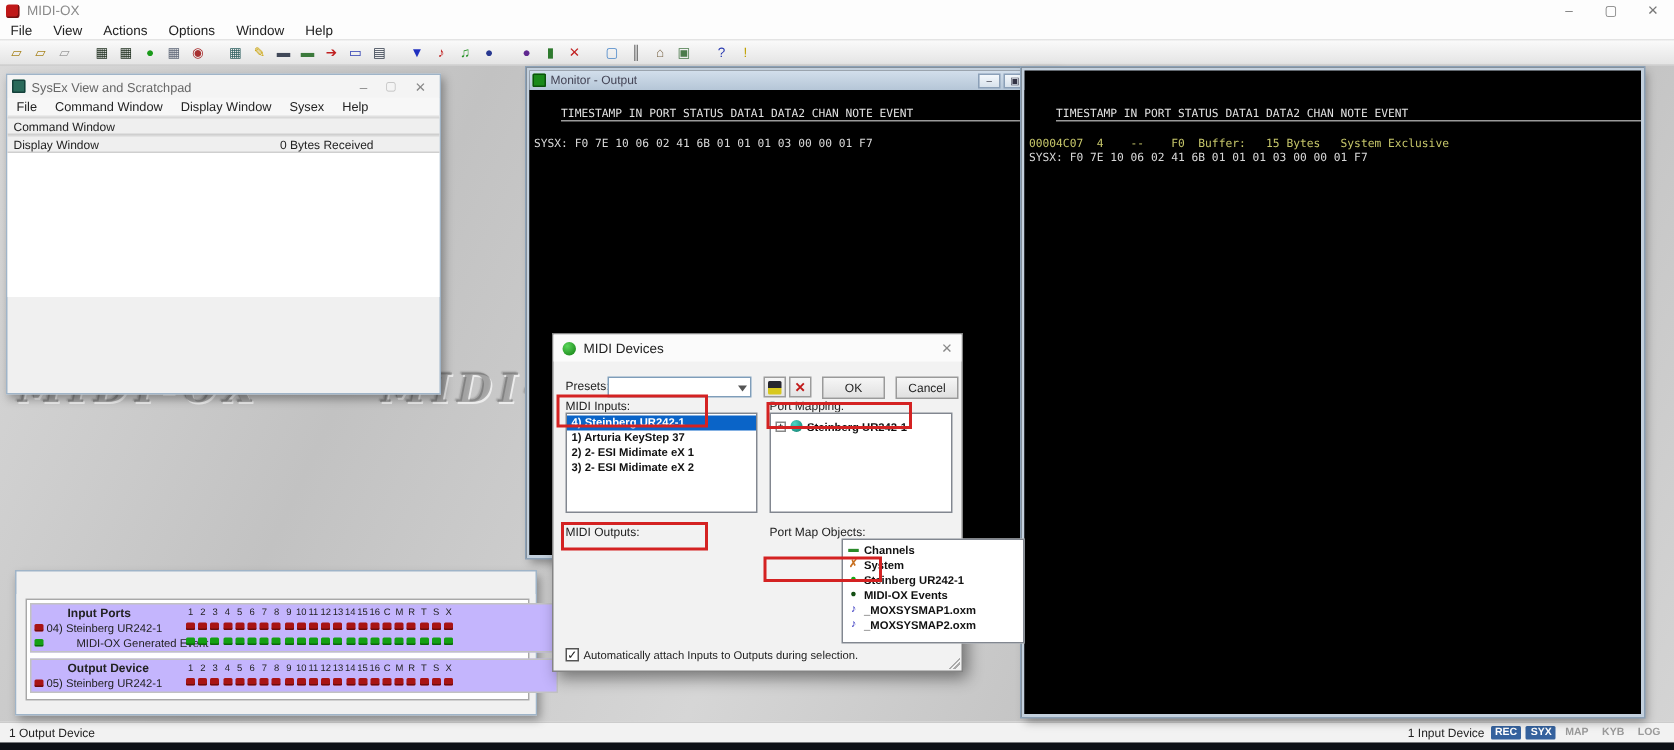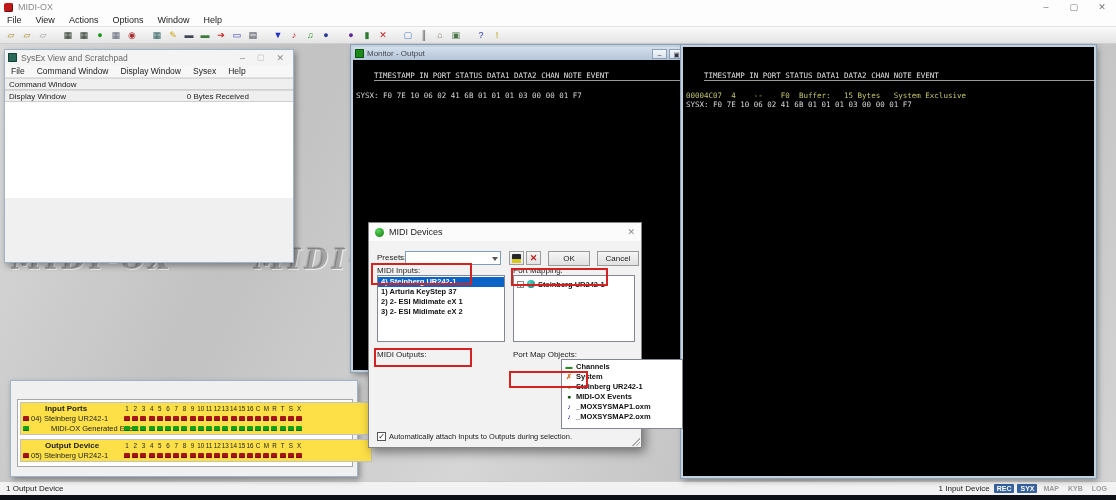--- a/index.html
+++ b/index.html
@@ -103,21 +103,21 @@
   .chk-row { position:absolute; left:8px; top:209px; display:flex; align-items:center; font-size:7.5px; color:#222; }
   .chk-box { width:9px; height:9px; background:#fff; border:1px solid #555; margin-right:3px; font-size:8px;
     line-height:8px; text-align:center; color:#222; }
   .annot { position:absolute; border:2px solid #d42222; z-index:50; pointer-events:none; }
   .grip { position:absolute; right:1px; bottom:1px; width:8px; height:8px;
     background:linear-gradient(135deg,transparent 50%, #aaa 50%, #aaa 60%, transparent 60%, transparent 70%, #aaa 70%, #aaa 80%, transparent 80%); }
 
   
   .pa-client { position:absolute; left:0; right:0; top:15px; bottom:0; background:#f0f0f0; }
   .pa-panel { position:absolute; left:6px; top:3px; width:336px; height:68px; background:#fff; border:1px solid #a8a8a8; }
-  .pa-group { position:absolute; left:2px; width:352px; border:1px solid #c2c2c2; background:#fde047; }
+  .pa-group { position:absolute; left:2px; width:352px; border:1px solid #c2c2c2; background:#c4b5fd; }
   .pa-row { display:flex; align-items:center; height:10px; }
   .pa-lead { width:10px; display:flex; justify-content:center; }
   .pa-label { width:92px; font-size:7.5px; color:#222; white-space:nowrap; }
   .pa-label.hdr { font-weight:bold; font-size:8px; padding-left:14px; }
   .pa-cells { display:flex; }
   .pa-cell { width:8.2px; text-align:center; font-size:6.3px; color:#222; }
   .led { width:6px; height:5px; border-radius:1px; }
   .led.red { background:#a81414; box-shadow:inset 0 -1px 0 #6d0c0c; }
   .led.green { background:#14a014; box-shadow:inset 0 -1px 0 #0c660c; }
 </style>

